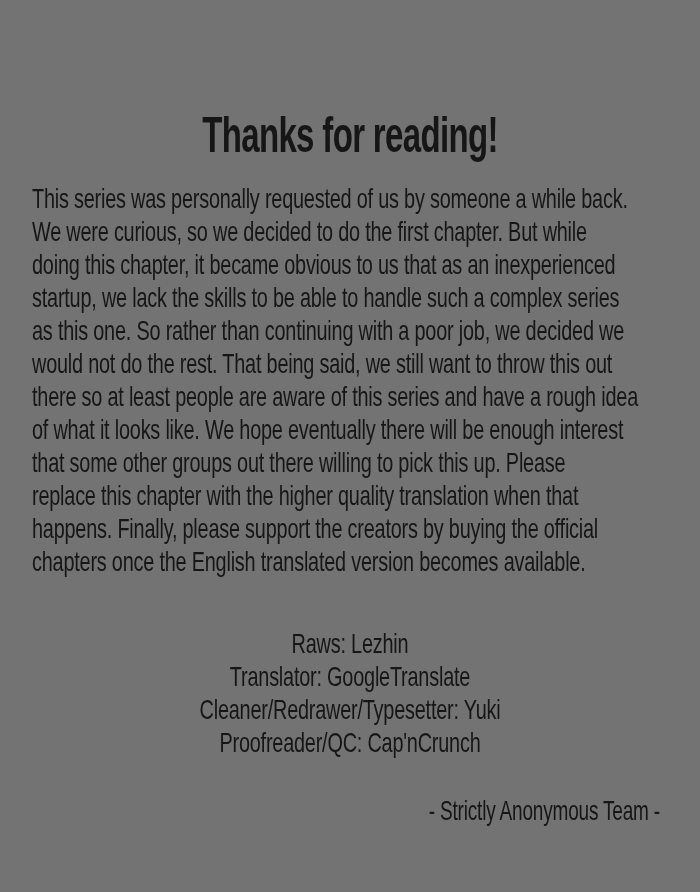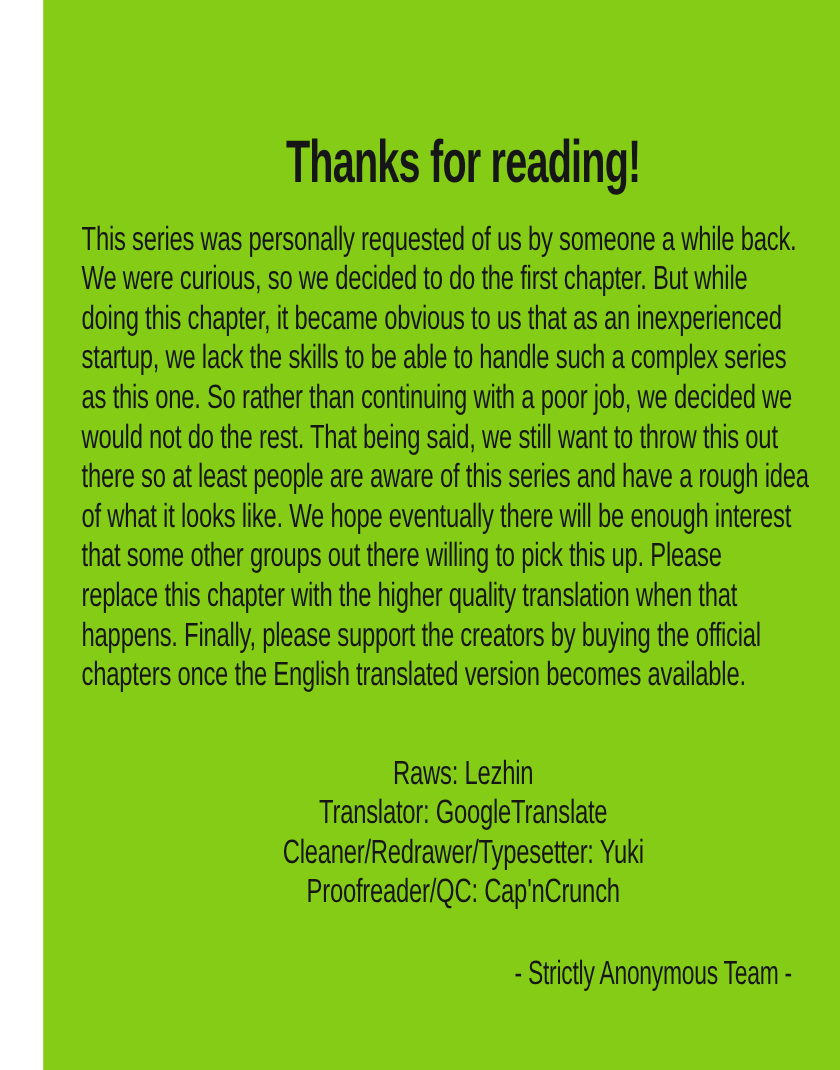--- a/index.html
+++ b/index.html
@@ -11,22 +11,21 @@
     height: 892px;
     background: #ffffff;
     font-family: "Liberation Sans", sans-serif;
     color: #161616;
     position: relative;
     overflow: hidden;
   }
   .page {
     position: absolute;
     inset: 0;
-    background: #84cc16;
-    margin-left: 36px;
+    background: #737373;
   }
   .title {
     position: absolute;
     top: 76px;
     left: 0;
     width: 700px;
     text-align: center;
     font-size: 50px;
     line-height: 50px;
     font-weight: bold;

